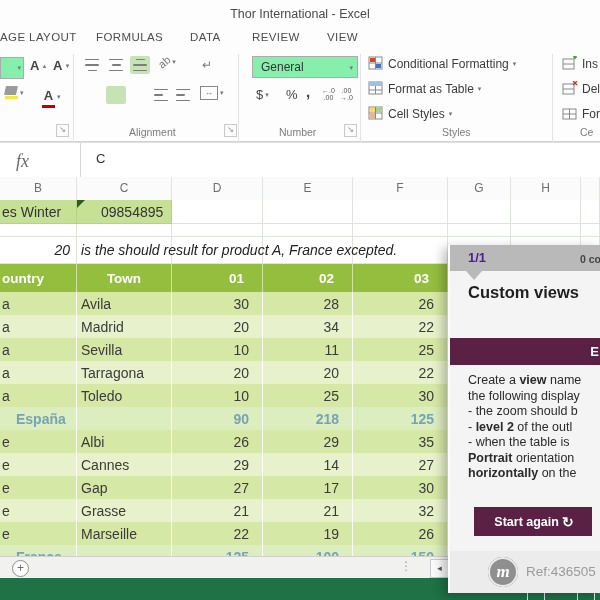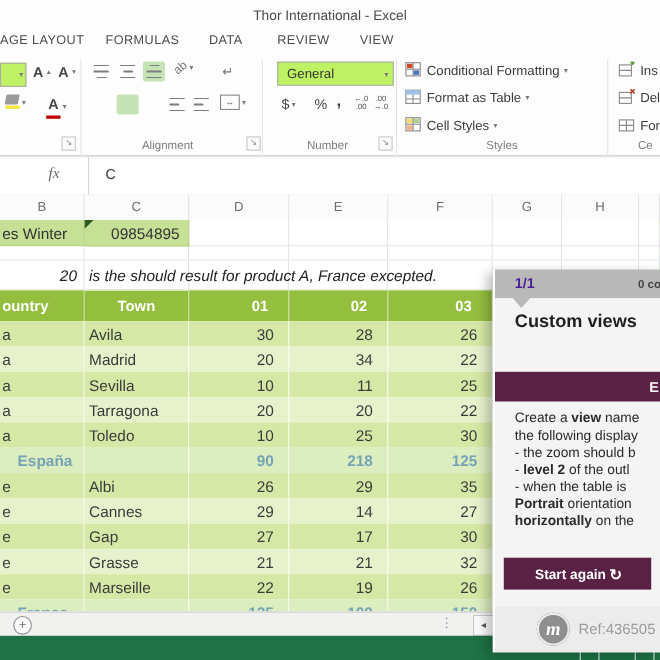--- a/index.html
+++ b/index.html
@@ -18,34 +18,34 @@
   .vsep{position:absolute;top:4px;height:112px;width:1px;background:#e4e4e4;}
   .glabel{position:absolute;top:76px;font-size:10.5px;color:#7c7c7c;}
   .launcher{position:absolute;top:74px;width:11px;height:11px;border:1px solid #c9c9c9;color:#8a8a8a;
             font-size:8px;line-height:9px;text-align:center;background:#fbfbfb;}
   .rbtn{position:absolute;display:flex;align-items:center;gap:2px;color:#555;}
   .caret{font-size:7px;color:#777;}
   .bigA{font-size:13px;color:#444;font-weight:bold;}
   .supc{font-size:6px;color:#777;vertical-align:top;}
   .colorbtn{display:inline-block;text-align:center;}
   .colorbtn .bar{display:block;width:13px;height:3px;margin-top:1px;}
-  .ddbox{position:absolute;border:1px solid #ababab;background:#bef264;height:20px;}
+  .ddbox{position:absolute;border:1px solid #ababab;background:#86efac;height:20px;}
   .bars{display:flex;flex-direction:column;justify-content:center;width:16px;height:14px;padding:2px;}
   .bars i{display:block;height:2px;background:#7d7d7d;margin:1px 0;border-radius:1px;}
   .bars.left{align-items:flex-start}.bars.center{align-items:center}.bars.right{align-items:flex-end}
   .bars i.w1{width:14px}.bars i.w2{width:9px}
   .selgrn{background:#c5e3b5;border-radius:2px;}
   .microtxt{font-size:7px;line-height:7px;color:#555;text-align:center;white-space:pre;}
   .sticon{width:16px;height:15px;display:inline-block;}
   .stybtn{position:absolute;display:flex;align-items:center;gap:4px;font-size:12px;color:#3c3c3c;white-space:nowrap;}
 
   
   .fbar{position:absolute;top:142px;left:0;width:600px;height:34px;background:#fff;border-top:1px solid #e0e0e0;border-bottom:1px solid #d6d6d6;}
   .fxbox{position:absolute;left:0;top:0;width:80px;height:34px;border-right:1px solid #d8d8d8;}
-  .fx{position:absolute;left:44px;top:8px;font-family:"Liberation Serif",serif;font-style:italic;font-size:14px;color:#6a6a6a;}
+  .fx{position:absolute;left:16px;top:8px;font-family:"Liberation Serif",serif;font-style:italic;font-size:18px;color:#6a6a6a;}
   .fval{position:absolute;left:96px;top:8px;font-size:13px;color:#333;}
 
   
   :root{--cols:77px 95px 91px 90px 95px 63px 70px 19px;}
   .colheads{position:absolute;top:177px;left:0;width:600px;height:23px;background:#fbfbfb;border-bottom:1px solid #cfcfcf;
             display:grid;grid-template-columns:var(--cols);}
   .colheads span{font-size:12px;color:#6f6f6f;text-align:center;line-height:22px;border-right:1px solid #e3e3e3;}
 
   
   .grid{position:absolute;top:200px;left:0;width:600px;height:356px;background:#fff;overflow:hidden;}
@@ -83,21 +83,21 @@
   .ov-head{position:absolute;top:0;left:0;right:0;height:26px;background:#b9b9b9;}
   .ov-pager{position:absolute;left:18px;top:5px;font-weight:bold;font-size:13px;color:#4c1d95;}
   .ov-score{position:absolute;right:1px;top:8px;font-size:10.5px;font-weight:bold;color:#444;white-space:nowrap;}
   .ov-tail{position:absolute;top:26px;left:16px;width:0;height:0;border-left:8px solid transparent;
            border-right:8px solid transparent;border-top:9px solid #b9b9b9;}
   .ov-title{position:absolute;top:38px;left:18px;font-size:16.5px;font-weight:bold;color:#1f1f1f;}
   .ov-bar{position:absolute;top:93px;left:0;right:0;height:27px;background:#5a2144;color:#fff;
           font-weight:bold;font-size:13px;text-align:right;line-height:27px;padding-right:3px;}
   .ov-instr{position:absolute;top:128px;left:18px;right:0;font-size:12.5px;color:#2b2b2b;}
   .iline{white-space:nowrap;line-height:15.5px;overflow:hidden;}
-  .ov-btn{position:absolute;top:262px;right:10px;width:134px;height:29px;background:#5a2144;color:#fff;border:none;
+  .ov-btn{position:absolute;top:262px;right:10px;width:118px;height:29px;background:#5a2144;color:#fff;border:none;
           font-family:"Liberation Sans",sans-serif;font-weight:bold;font-size:12.5px;display:flex;align-items:center;justify-content:center;gap:3px;cursor:pointer;padding-left:8px;}
   .ov-btn .ric{font-size:14px;}
   .ov-foot{position:absolute;bottom:0;left:0;right:0;height:42px;background:#ececec;}
   .logo{position:absolute;left:38px;top:6px;width:30px;height:30px;border-radius:50%;background:#8f8f8f;
         box-shadow:inset 0 0 0 2px #ececec, inset 0 0 0 4px #8f8f8f;color:#fff;font-style:italic;font-weight:bold;
         font-size:17px;text-align:center;line-height:30px;font-family:"Liberation Serif",serif;}
   .reftxt{position:absolute;left:76px;top:13px;font-size:13.5px;color:#9b9b9b;}
 </style>
 </head>
 <body>

